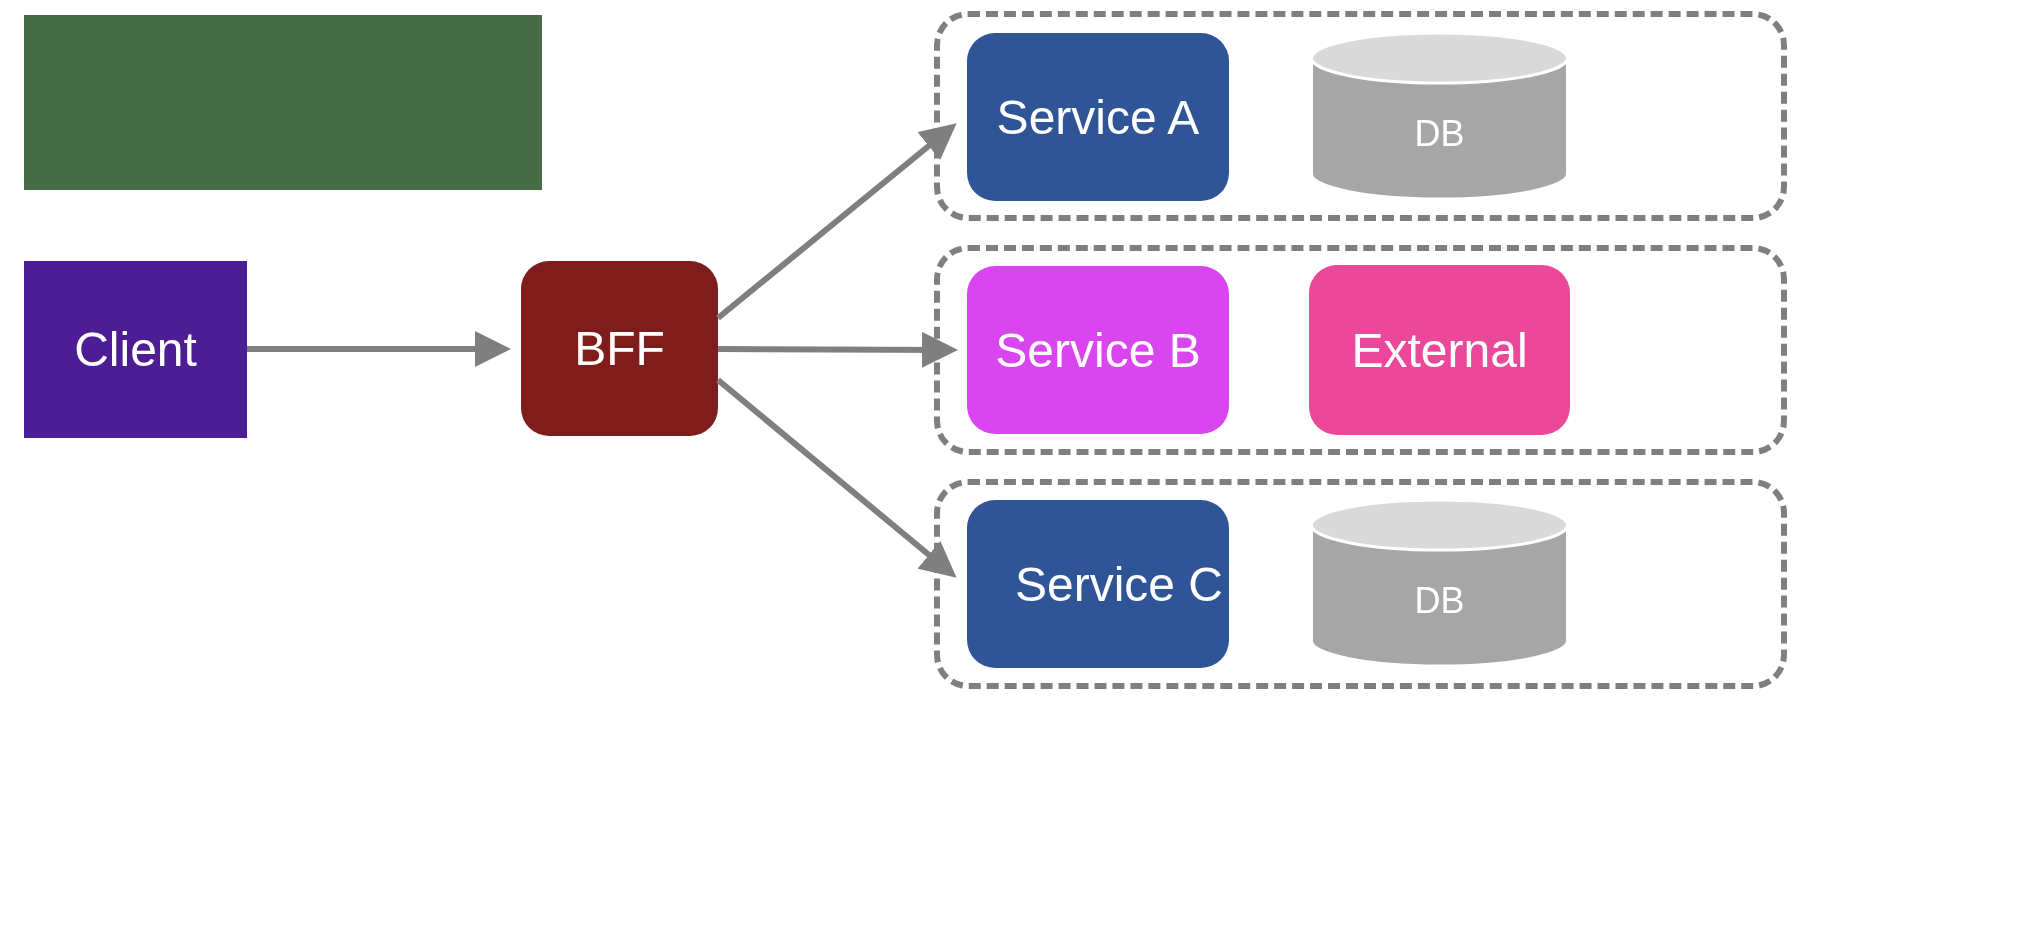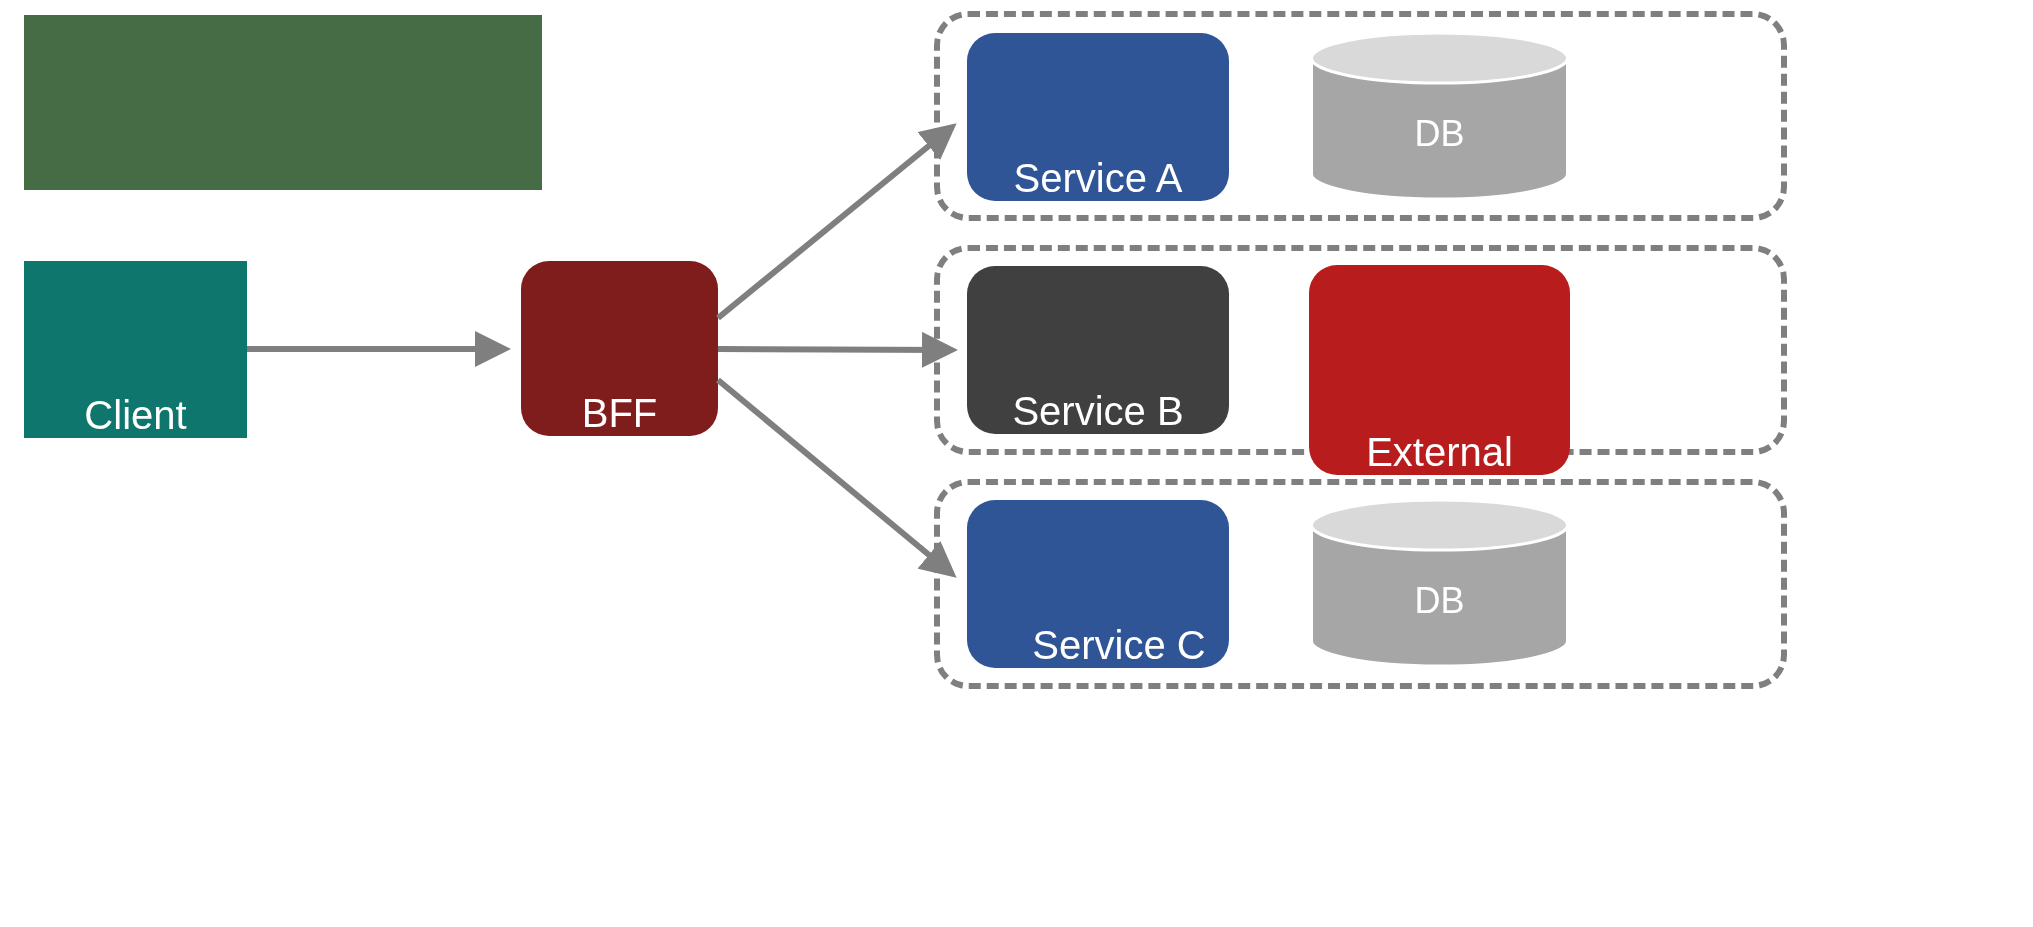--- a/index.html
+++ b/index.html
@@ -7,24 +7,24 @@
     padding: 0;
     width: 2033px;
     height: 927px;
     background: #ffffff;
     font-family: "Segoe UI", Arial, sans-serif;
     position: relative;
   }
   .box {
     position: absolute;
     display: flex;
-    align-items: flex-end;
+    align-items: center;
     justify-content: center;
     color: #ffffff;
-    font-size: 40px;
+    font-size: 48px;
     box-sizing: border-box;
   }
   .rounded {
     border-radius: 28px;
   }
   .dashed-container {
     position: absolute;
     border: 6px dashed #7f7f7f;
     border-radius: 34px;
     box-sizing: border-box;
@@ -40,21 +40,21 @@
   .cylinder {
     position: absolute;
   }
 </style>
 </head>
 <body>
 
 <div class="box" style="left:24px; top:15px; width:518px; height:175px; background:#466c46;">
 </div>
 
-<div class="box" style="left:24px; top:261px; width:223px; height:177px; background:#0f766e;">
+<div class="box" style="left:24px; top:261px; width:223px; height:177px; background:#4c1d95;">
   <span>Client</span>
 </div>
 
 <div class="box rounded" style="left:521px; top:261px; width:197px; height:175px; background:#7f1d1d;">
   <span>BFF</span>
 </div>
 
 <div class="dashed-container" style="left:934px; top:11px; width:853px; height:210px;"></div>
 <div class="dashed-container" style="left:934px; top:245px; width:853px; height:210px;"></div>
 <div class="dashed-container" style="left:934px; top:479px; width:853px; height:210px;"></div>
@@ -65,25 +65,25 @@
 
 <div class="cylinder" style="left:1309px; top:31px; width:261px; height:170px;">
   <svg viewBox="0 0 261 170" width="261" height="170">
     <ellipse cx="130.5" cy="27" rx="128" ry="25" fill="#d9d9d9" stroke="#ffffff" stroke-width="3"></ellipse>
     <path d="M2.5 27 L2.5 143 A128 25 0 0 0 258.5 143 L258.5 27" fill="#a6a6a6" stroke="#ffffff" stroke-width="3"></path>
     <ellipse cx="130.5" cy="27" rx="128" ry="25" fill="#d9d9d9" stroke="#ffffff" stroke-width="3"></ellipse>
     <text x="130.5" y="115" text-anchor="middle" fill="#ffffff" font-size="36" font-family="Segoe UI, Arial">DB</text>
   </svg>
 </div>
 
-<div class="box rounded" style="left:967px; top:266px; width:262px; height:168px; background:#404040;">
+<div class="box rounded" style="left:967px; top:266px; width:262px; height:168px; background:#d946ef;">
   <span>Service B</span>
 </div>
 
-<div class="box rounded" style="left:1309px; top:265px; width:261px; height:210px; background:#b91c1c;">
+<div class="box rounded" style="left:1309px; top:265px; width:261px; height:170px; background:#ec4899;">
   <span>External</span>
 </div>
 
 <div class="box rounded" style="left:967px; top:500px; width:262px; height:168px; background:#2f5597;padding-left:42px;">
   <span>Service C</span>
 </div>
 
 <div class="cylinder" style="left:1309px; top:498px; width:261px; height:170px;">
   <svg viewBox="0 0 261 170" width="261" height="170">
     <ellipse cx="130.5" cy="27" rx="128" ry="25" fill="#d9d9d9" stroke="#ffffff" stroke-width="3"></ellipse>

